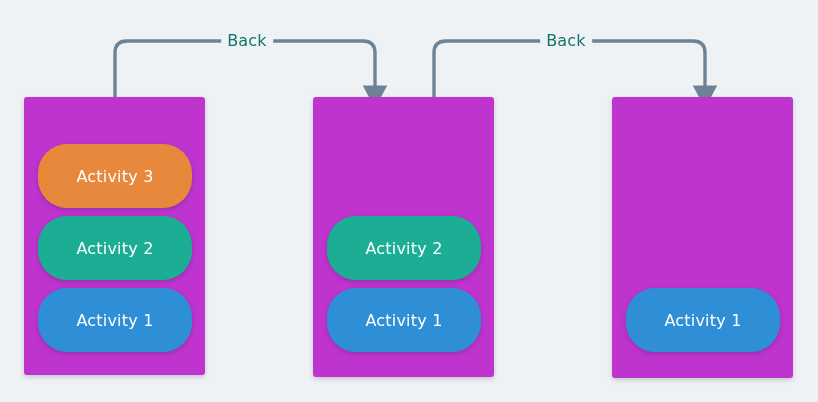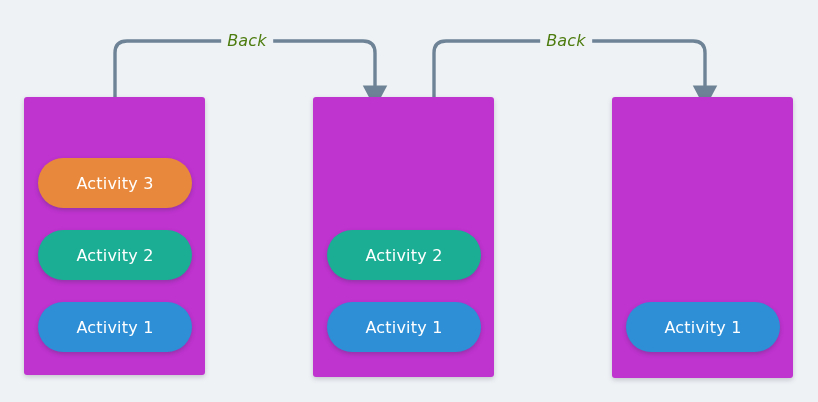--- a/index.html
+++ b/index.html
@@ -31,41 +31,40 @@
     top: 0;
     width: 818px;
     height: 402px;
     pointer-events: none;
   }
 
   .back-label {
     position: absolute;
     font-size: 16px;
     line-height: 1;
-    color: #4d7c0f;
+    color: #0f766e;
     letter-spacing: 0.2px;
     background: #eff2f5;
     padding: 0 6px;
     transform: translate(-50%, -50%);
     white-space: nowrap;
-    font-style: italic;
   }
 
   
   .stack {
     position: absolute;
     background: #bf33cf;
     border-radius: 3px;
     box-shadow: 0 2px 5px rgba(40, 50, 70, 0.22);
   }
 
   .activity {
     position: absolute;
     left: 14px;
-    height: 50px;
+    height: 64px;
     border-radius: 29px;
     display: flex;
     align-items: center;
     justify-content: center;
     color: #ffffff;
     font-size: 16px;
     letter-spacing: 0.2px;
     box-shadow: 0 2px 4px rgba(40, 50, 70, 0.28);
     user-select: none;
   }

